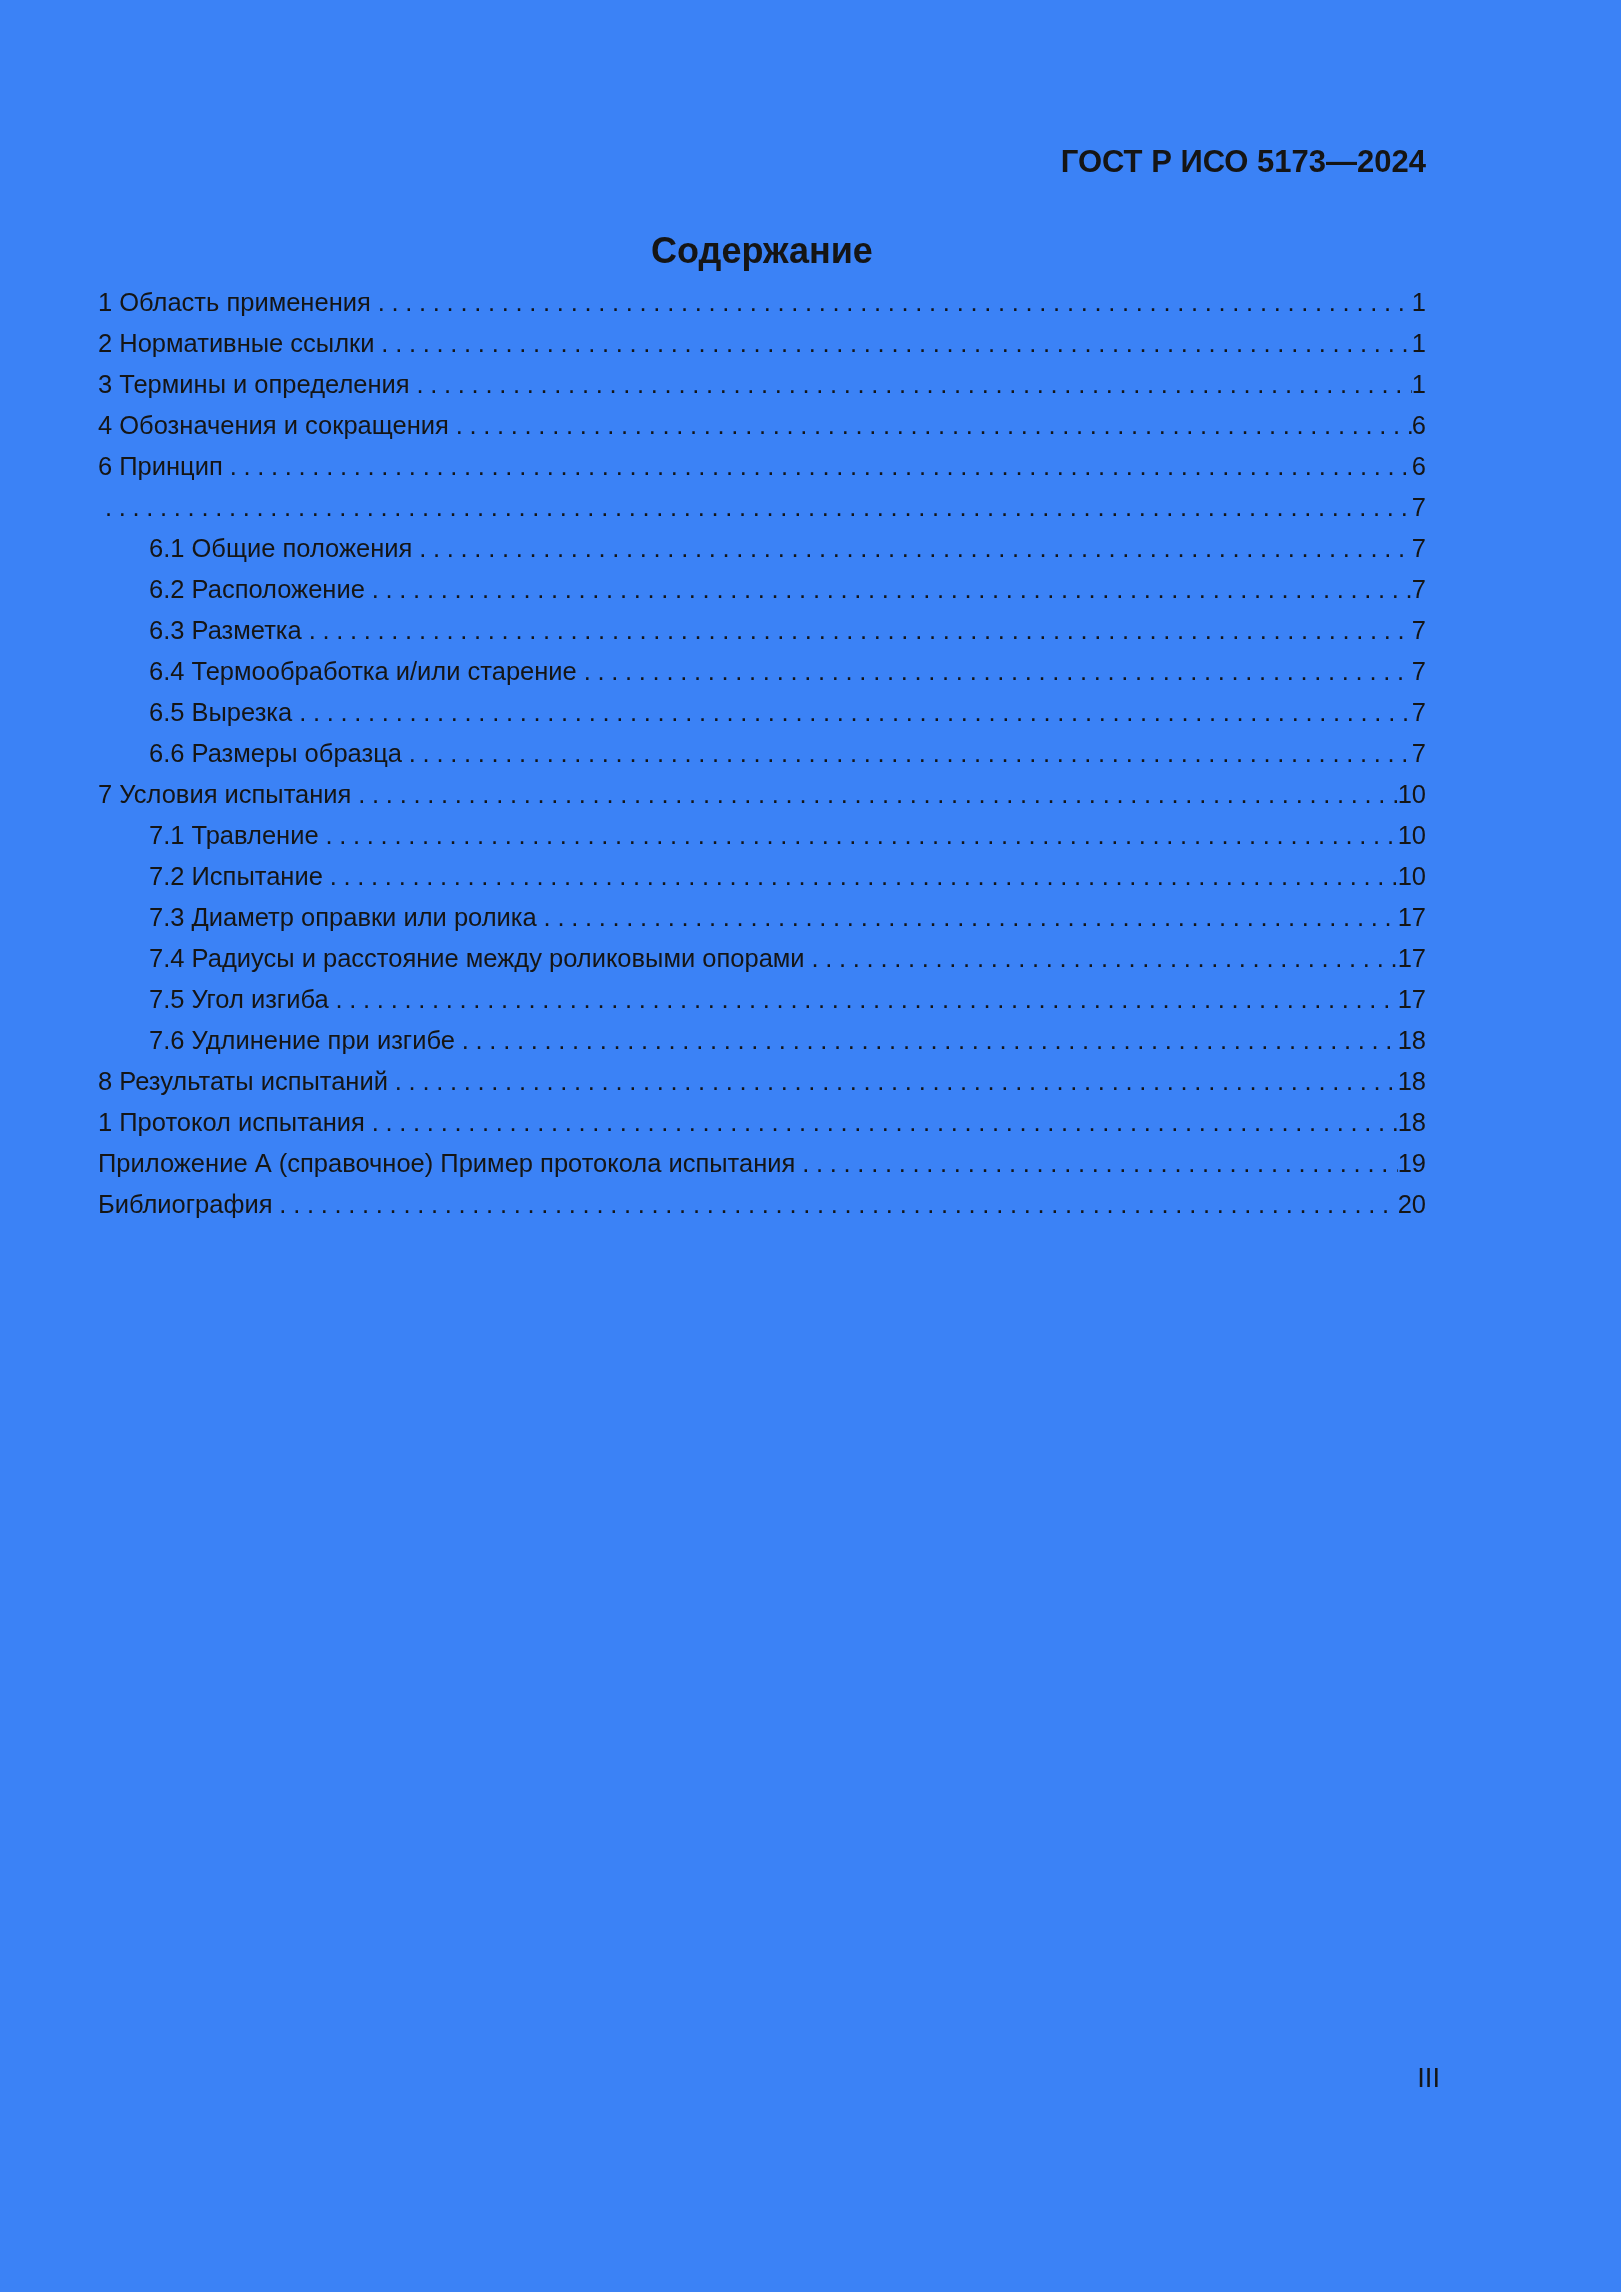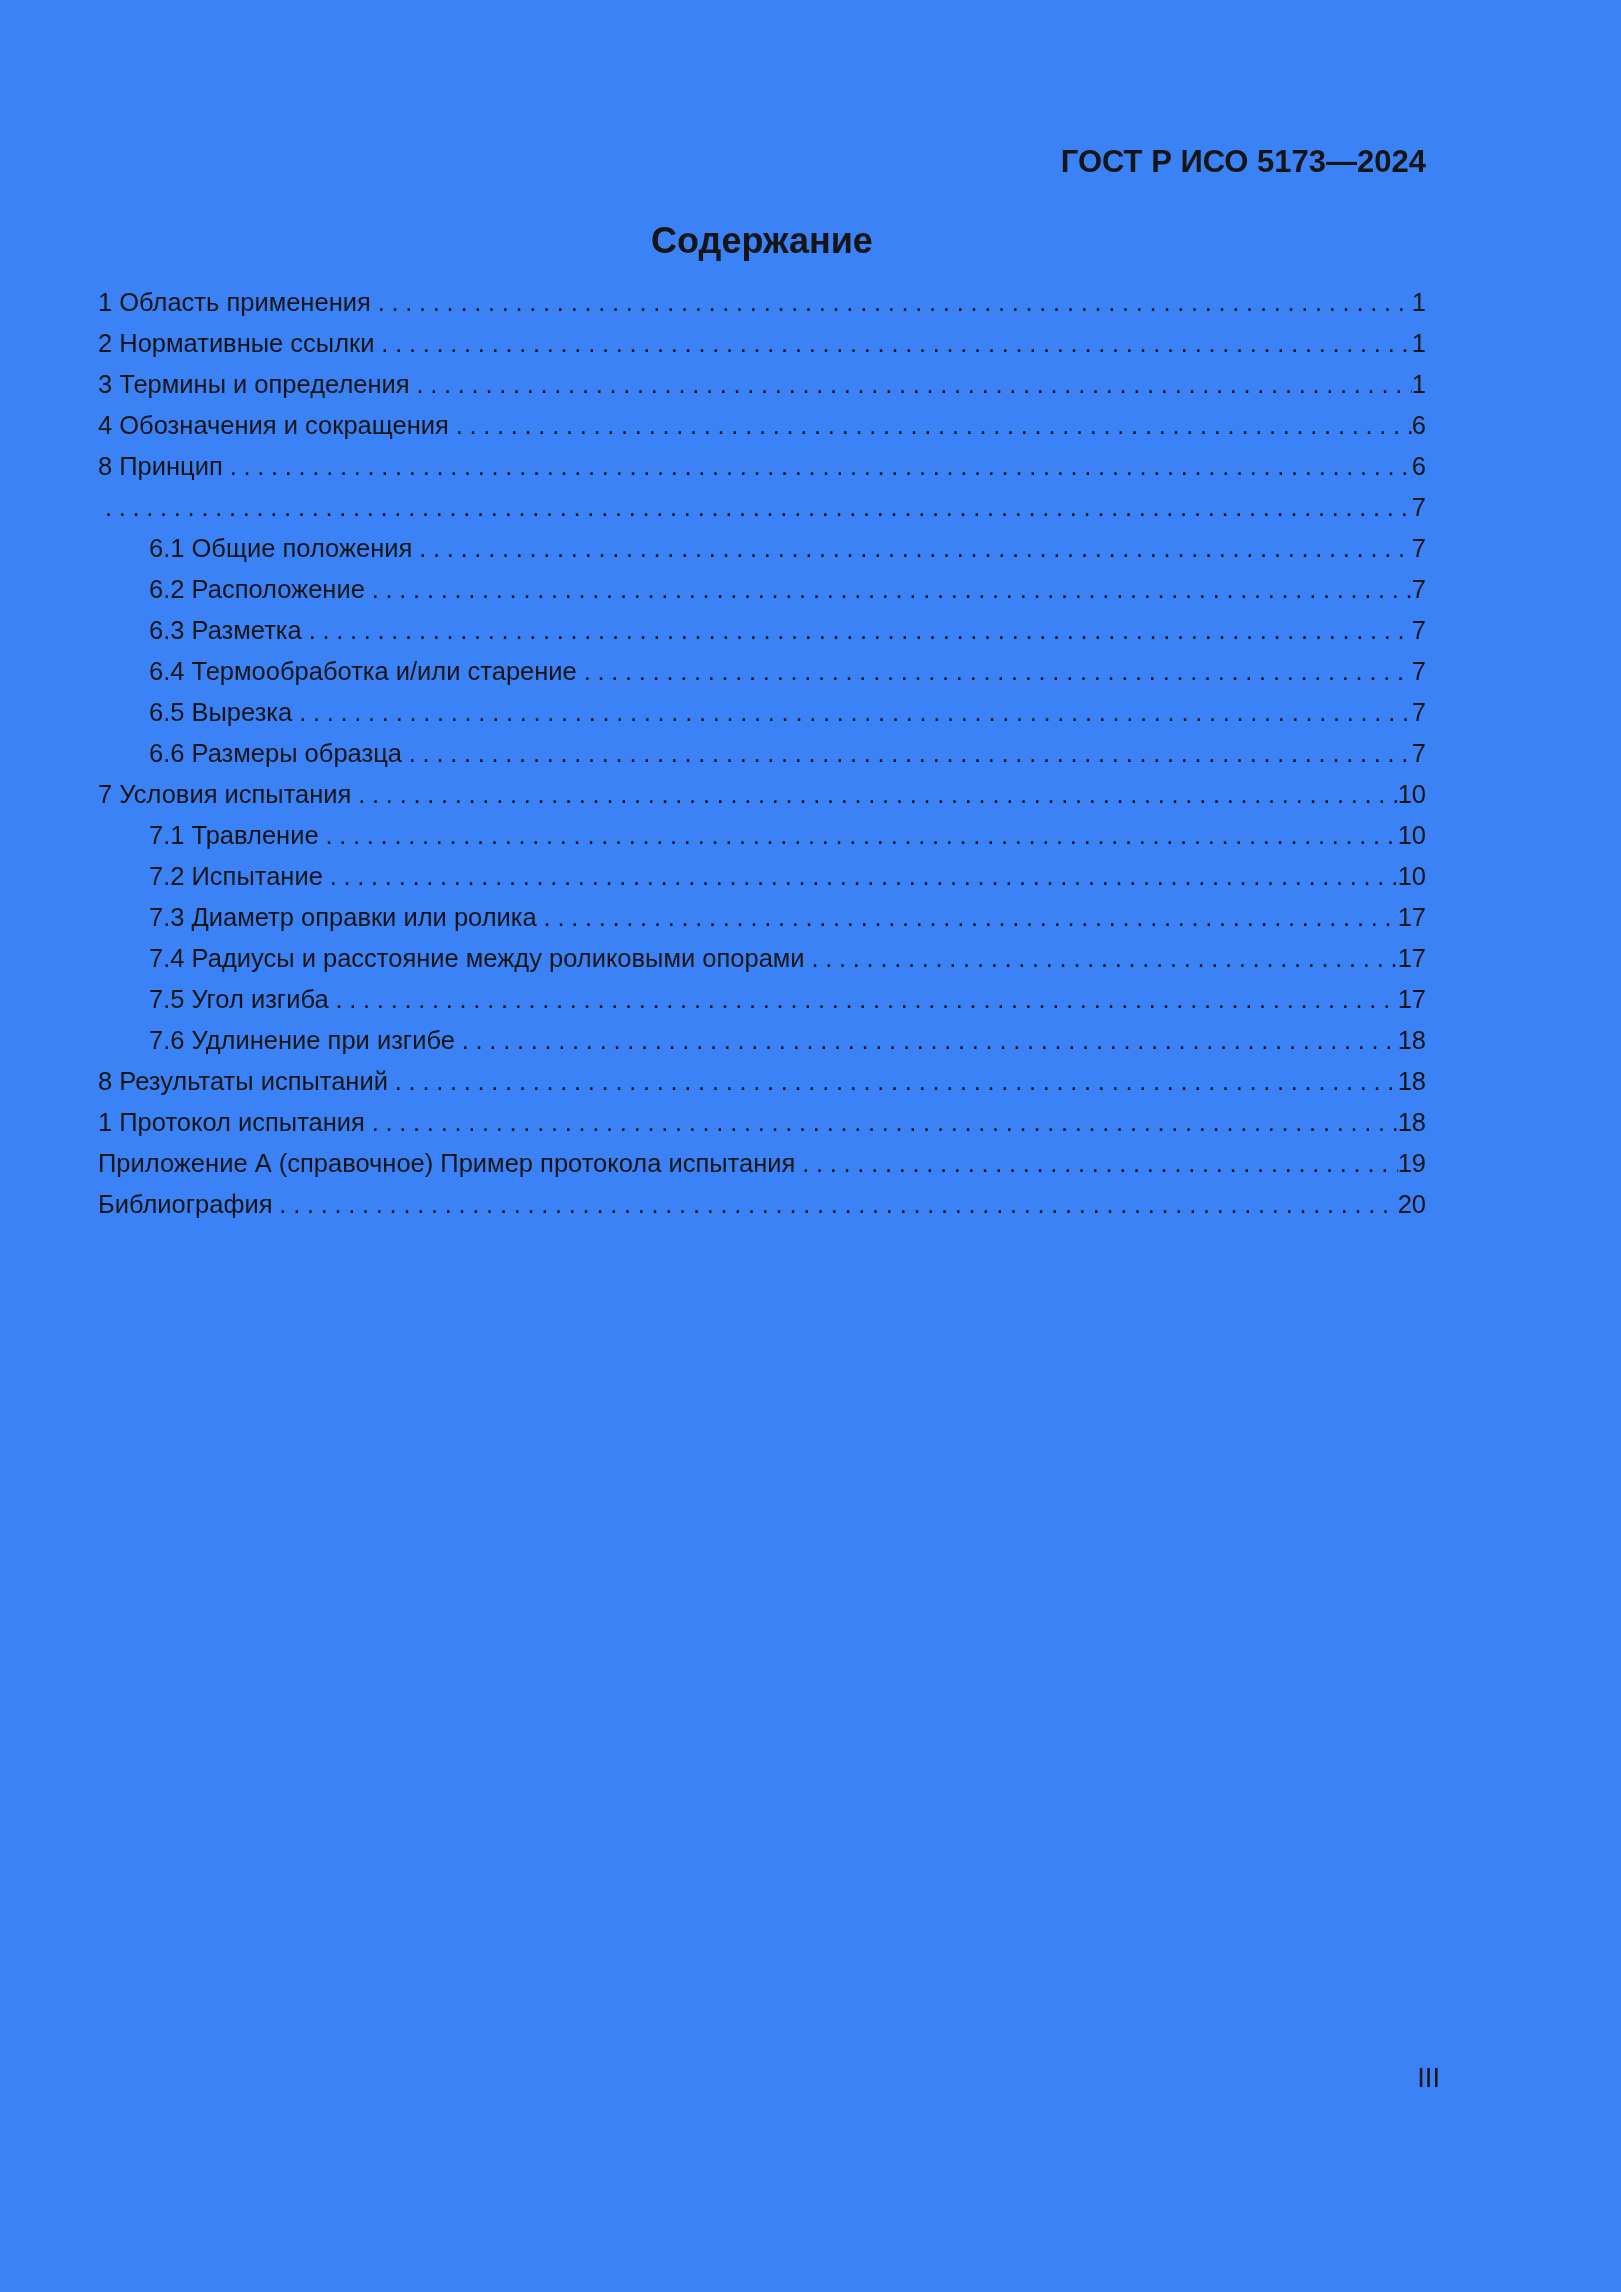--- a/index.html
+++ b/index.html
@@ -20,21 +20,21 @@
     position: absolute;
     top: 144px;
     left: 98px;
     width: 1328px;
     text-align: right;
     font-size: 31px;
     font-weight: bold;
   }
   .doc-title {
     position: absolute;
-    top: 220px;
+    top: 230px;
     left: 98px;
     width: 1328px;
     text-align: center;
     font-size: 36px;
     font-weight: bold;
   }
   .toc {
     position: absolute;
     top: 282px;
     left: 98px;
@@ -105,21 +105,21 @@
     <span class="toc-page">1</span>
   </div>
 
   <div class="toc-row">
     <span class="toc-label">4 Обозначения и сокращения</span>
     <span class="toc-leader"></span>
     <span class="toc-page">6</span>
   </div>
 
   <div class="toc-row">
-    <span class="toc-label">8 Принцип</span>
+    <span class="toc-label">6 Принцип</span>
     <span class="toc-leader"></span>
     <span class="toc-page">6</span>
   </div>
 
   <div class="toc-row">
     <span class="toc-leader"></span>
     <span class="toc-page">7</span>
   </div>
 
   <div class="toc-row level-1">

